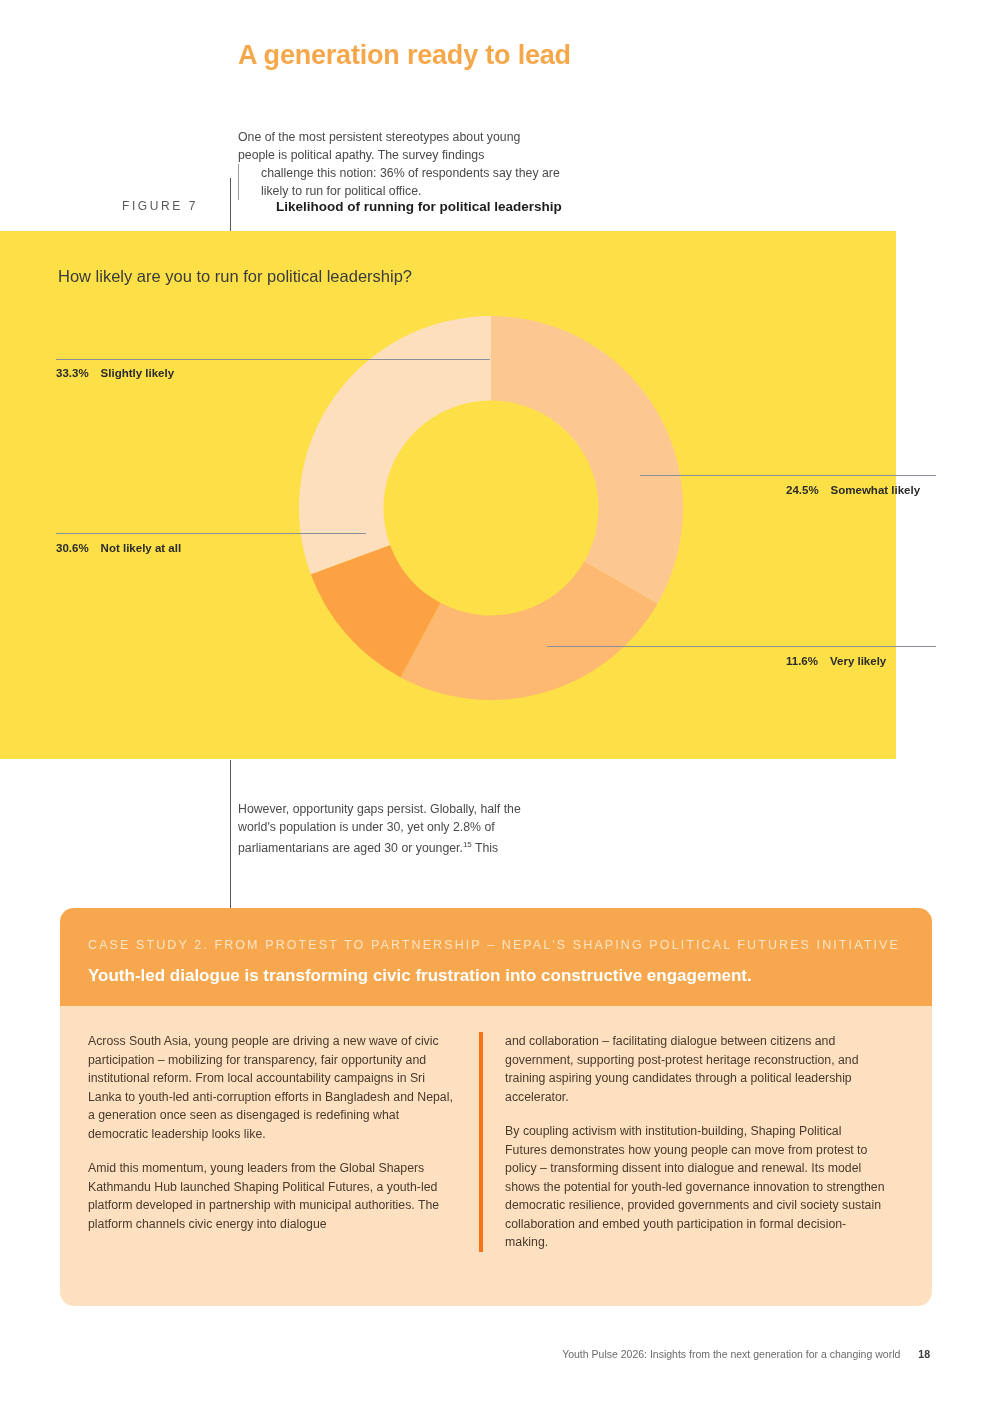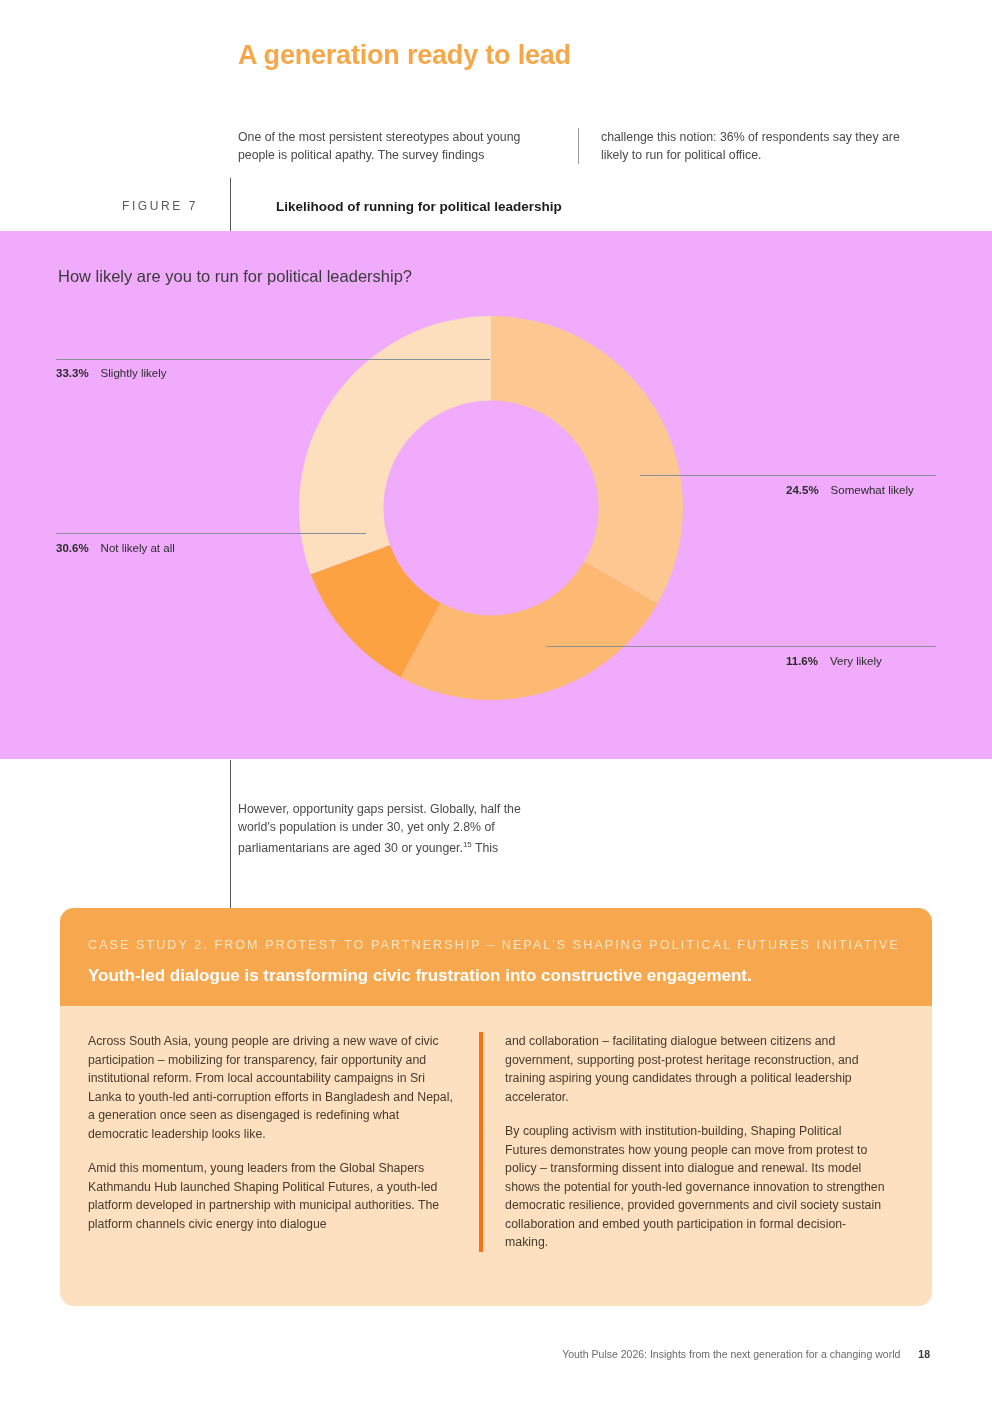--- a/index.html
+++ b/index.html
@@ -24,51 +24,51 @@
 
   
   .title {
     position: absolute; left: 238px; top: 40px;
     font-size: 27px; font-weight: bold; color: #F6A74A;
     letter-spacing: -0.2px;
   }
 
   
   .intro { position: absolute; left: 238px; top: 128px; width: 700px; }
-  .twocol { display: flex; }
+  .twocol { display: flex; flex-direction: column; }
   .twocol .col-l { width: 340px; padding-right: 22px; }
   .twocol .col-r { width: 350px; padding-left: 22px; border-left: 1px solid #9a9a9a; }
   .bodytext { font-size: 12.3px; line-height: 18px; color: #4a4a4a; }
 
   
   .fig-label {
     position: absolute; left: 122px; top: 199px;
     font-size: 12px; letter-spacing: 2.6px; color: #58585a;
   }
   .fig-title {
     position: absolute; left: 238px; top: 199px;
     font-size: 13.5px; font-weight: bold; color: #1d1d1d; margin-left: 38px;
   }
 
   
   .chart-panel {
-    position: absolute; left: 0; top: 231px; width: 992px; height: 528px;
-    background: #f0abfc;
+    position: absolute; left: 0; top: 231px; width: 896px; height: 528px;
+    background: #fde047;
   }
   .chart-question {
     position: absolute; left: 58px; top: 36px;
     font-size: 16.5px; color: #3b3b3b;
   }
   .donut-wrap { position: absolute; left: 296px; top: 82px; width: 400px; height: 390px; }
 
   
   .lead-line { position: absolute; height: 1px; background: #8a8f9c; }
   .lbl { position: absolute; font-size: 11.5px; color: #2b2b2b; white-space: nowrap; }
   .lbl .pct { font-weight: bold; text-align: right; }
-  .lbl .nm { margin-left: 12px; font-weight: normal; }
+  .lbl .nm { margin-left: 12px; font-weight: bold; }
 
   
   .midtext { position: absolute; left: 238px; top: 800px; width: 700px; }
   sup { font-size: 8px; vertical-align: super; }
 
   
   .case-card {
     position: absolute; left: 60px; top: 908px; width: 872px; height: 398px;
     background: #FCE0C0; border-radius: 14px; overflow: hidden;
   }

